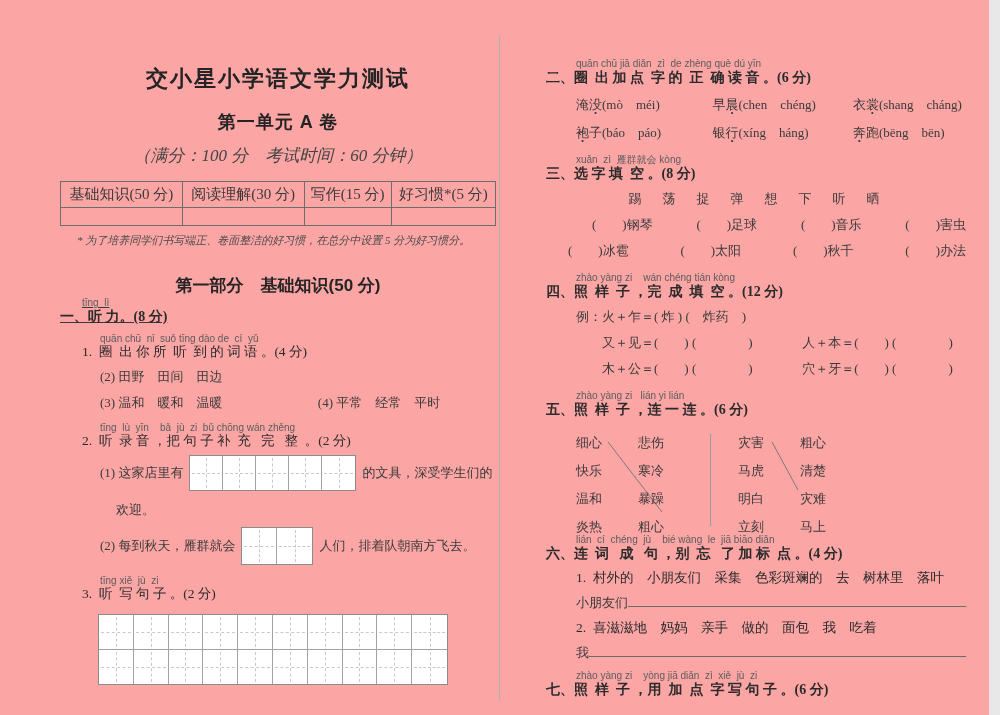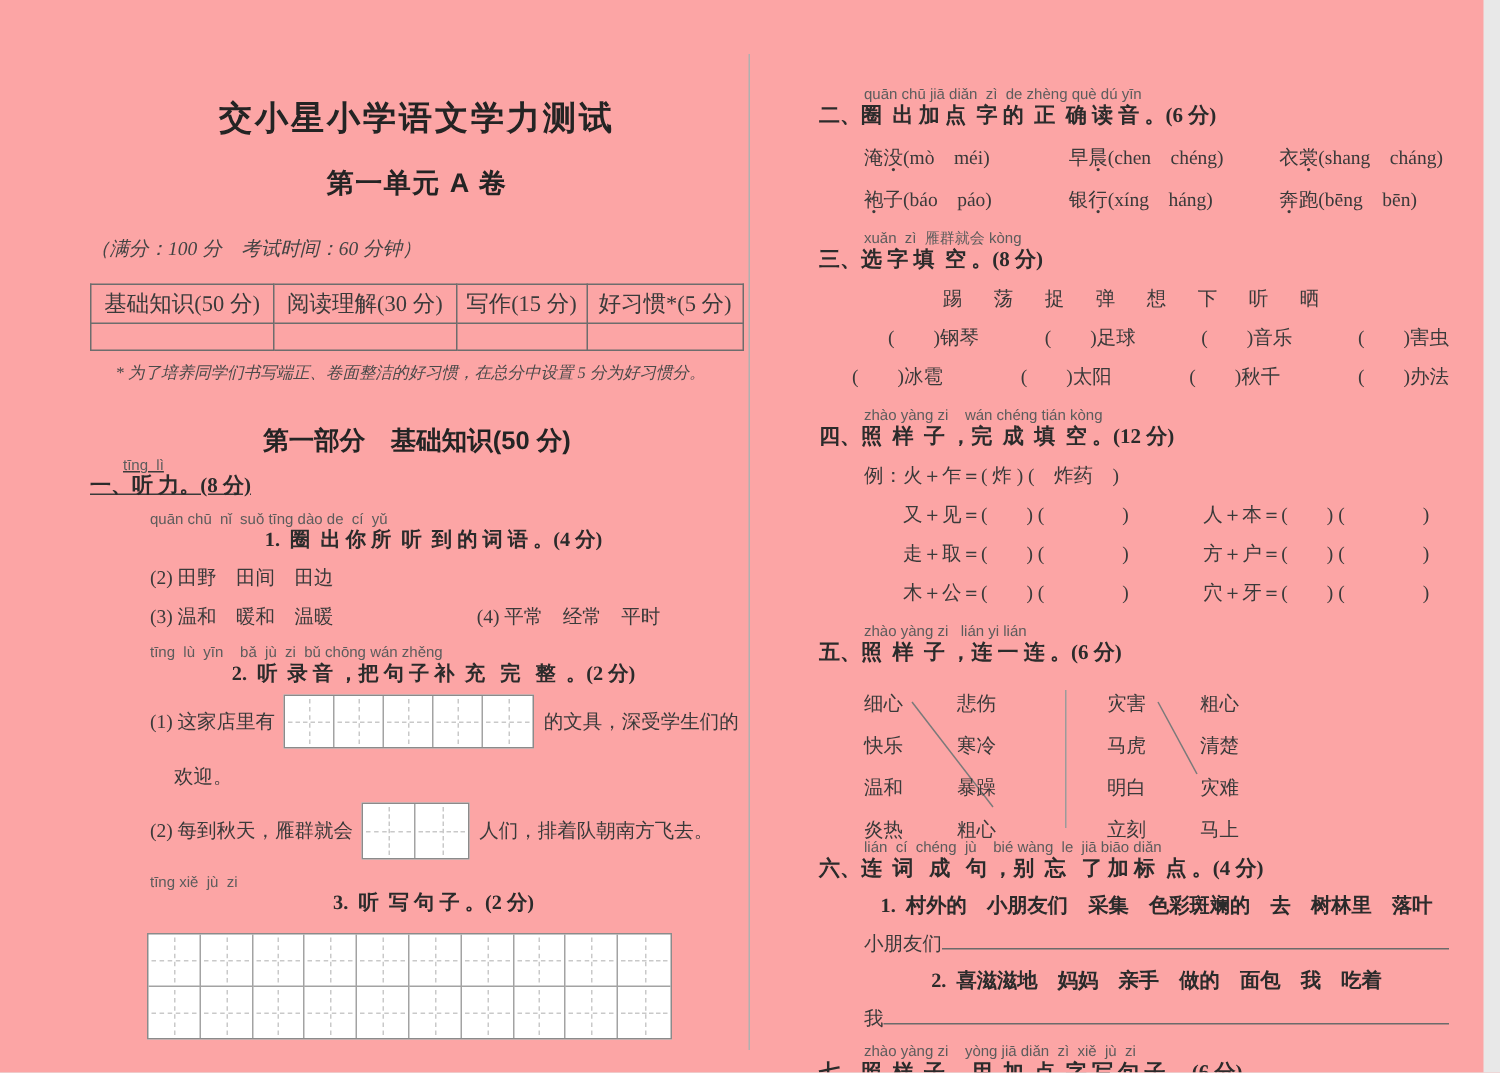--- a/index.html
+++ b/index.html
@@ -8,37 +8,37 @@
   .page{position:absolute;top:58px;}
   .page-left{left:60px;width:436px;}
   .page-right{left:546px;width:420px;}
   .spread-divider{position:absolute;left:499px;top:36px;height:664px;width:1px;background:#b0b0b0;}
 
   
   .doc-title{font-family:"Liberation Sans",sans-serif;font-weight:bold;font-size:22px;
              text-align:center;color:#242424;letter-spacing:2px;margin:6px 0 0;}
   .doc-subtitle{font-family:"Liberation Sans",sans-serif;font-weight:bold;font-size:18px;
              text-align:center;color:#242424;letter-spacing:1px;margin:16px 0 0;}
-  .doc-meta{font-style:italic;font-size:13px;text-align:left;margin:23px 0 0;color:#444;}
+  .doc-meta{font-style:italic;font-size:17px;text-align:center;margin:10px 0 0;color:#444;}
   .part-heading{font-family:"Liberation Sans",sans-serif;font-weight:bold;font-size:17px;
              text-align:center;color:#242424;margin:26px 0 0;}
 
   
   .score-table{border-collapse:collapse;width:100%;margin-top:14px;}
   .score-table th,.score-table td{border:1px solid #6d6d6d;font-weight:normal;
              font-size:15px;text-align:center;padding:0;}
   .score-table th{height:25px;}
   .score-table td{height:17px;}
   .footnote{font-style:italic;font-size:11px;color:#4a4a4a;margin:7px 17px 0;white-space:pre;}
 
   
   .pinyin{font-family:"Liberation Sans",sans-serif;font-size:10px;color:#5c5c5c;
           white-space:pre;line-height:11px;}
   .qheading{font-weight:bold;font-size:14px;color:#2b2b2b;white-space:pre;line-height:17px;}
-  .qstem{font-weight:bold;font-size:13.5px;color:#2b2b2b;white-space:pre;line-height:16px;text-align:center;}
+  .qstem{font-weight:normal;font-size:13.5px;color:#2b2b2b;white-space:pre;line-height:16px;}
   .plain{font-size:13px;white-space:pre;}
   .row2{display:flex;}
   .row2 .cell-l{width:55%;}
   .ind22{margin-left:22px;} .ind40{margin-left:40px;} .ind30{margin-left:30px;} .ind56{margin-left:56px;}
 
   
   .hz-grid{display:inline-grid;border:1.5px solid #8b8b8b;background:#fff;vertical-align:middle;}
   .g5{grid-template-columns:repeat(5,33px);grid-auto-rows:34px;}
   .g2{grid-template-columns:repeat(2,35px);grid-auto-rows:36px;}
   .g10{grid-template-columns:repeat(10,34.8px);grid-auto-rows:34.5px;}
@@ -211,24 +211,20 @@
       </div>
     </div>
 
     <div class="mt12">
       <div class="pinyin ind30">zhào yàng zi    wán chéng tián kòng</div>
       <div class="qheading">四、照  样  子 ，完  成  填  空 。(12 分)</div>
       <div class="plain mt8 ind30">例：火＋乍＝( 炸 ) (　炸药　)</div>
       <div class="row2 mt8 ind56">
         <span class="plain cell-l">又＋见＝(　　) (　　　　)</span>
         <span class="plain">人＋本＝(　　) (　　　　)</span>
-      </div>
-      <div class="row2 mt8 ind56">
-        <span class="plain cell-l">走＋取＝(　　) (　　　　)</span>
-        <span class="plain">方＋户＝(　　) (　　　　)</span>
       </div>
       <div class="row2 mt8 ind56">
         <span class="plain cell-l">木＋公＝(　　) (　　　　)</span>
         <span class="plain">穴＋牙＝(　　) (　　　　)</span>
       </div>
     </div>
 
     <div class="mt12">
       <div class="pinyin ind30">zhào yàng zi   lián yi lián</div>
       <div class="qheading">五、照  样  子 ，连 一 连 。(6 分)</div>

